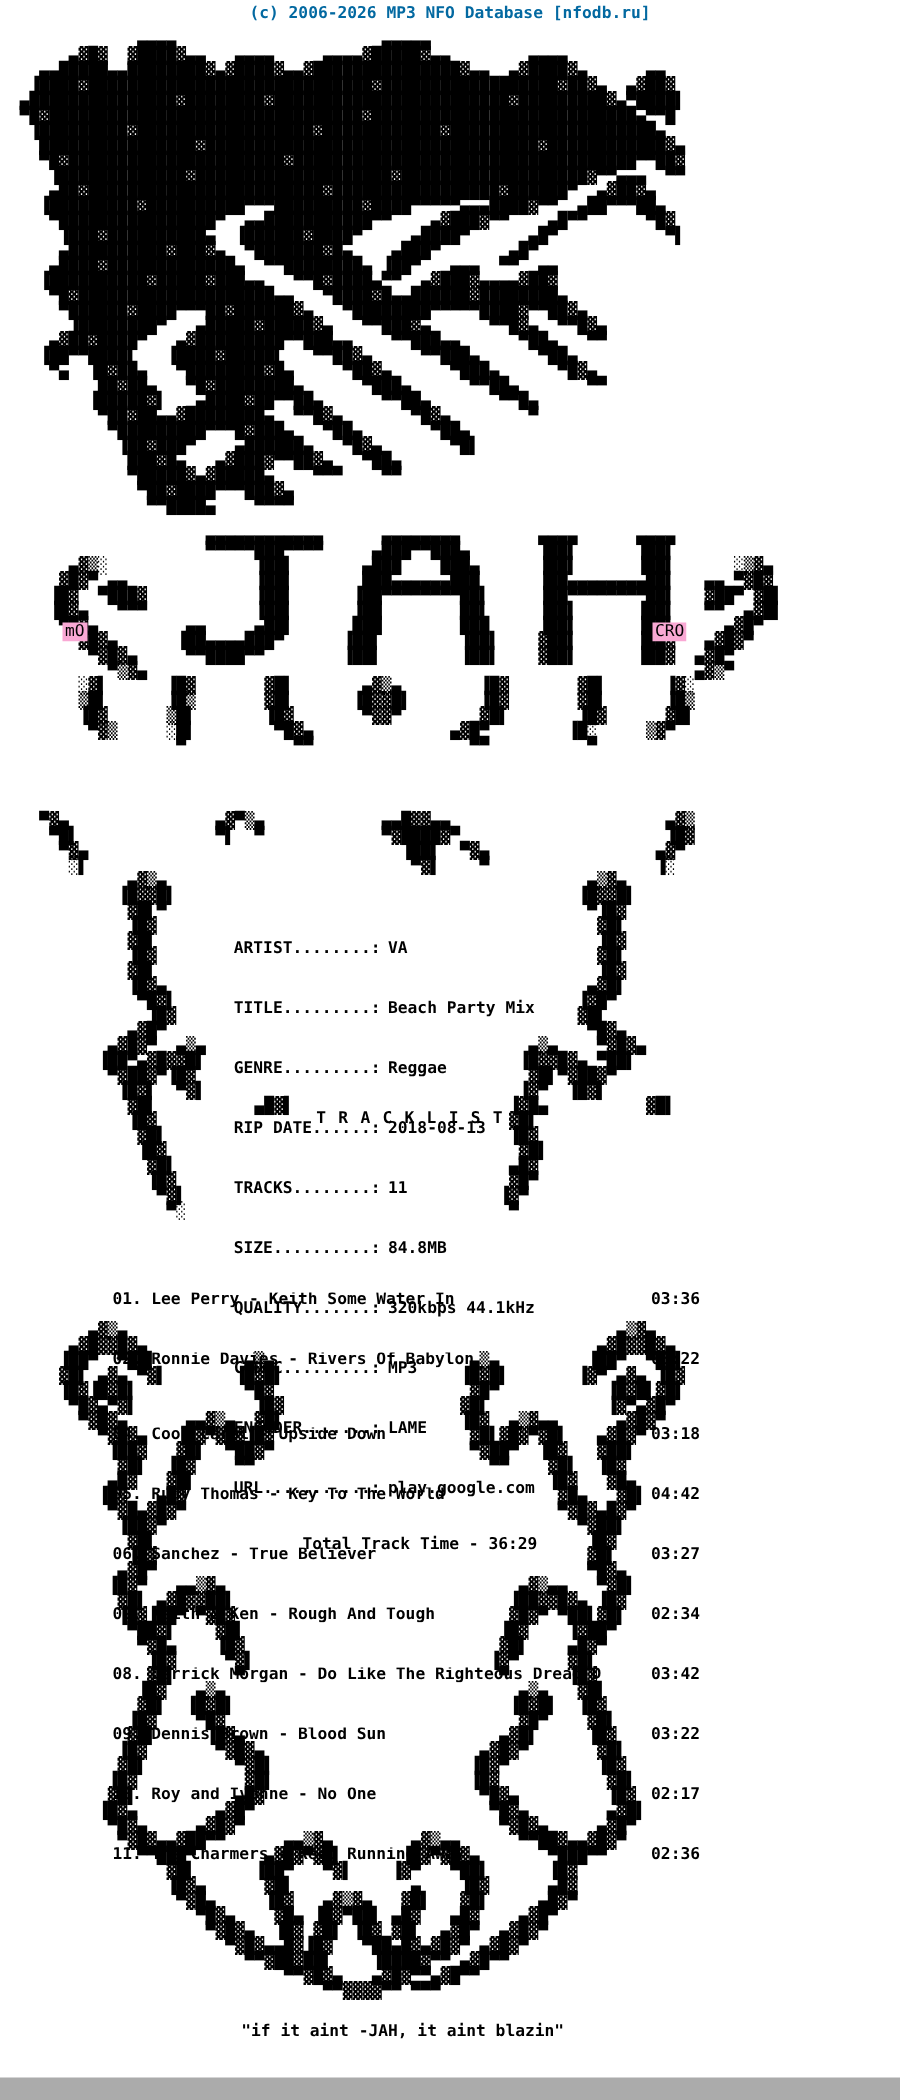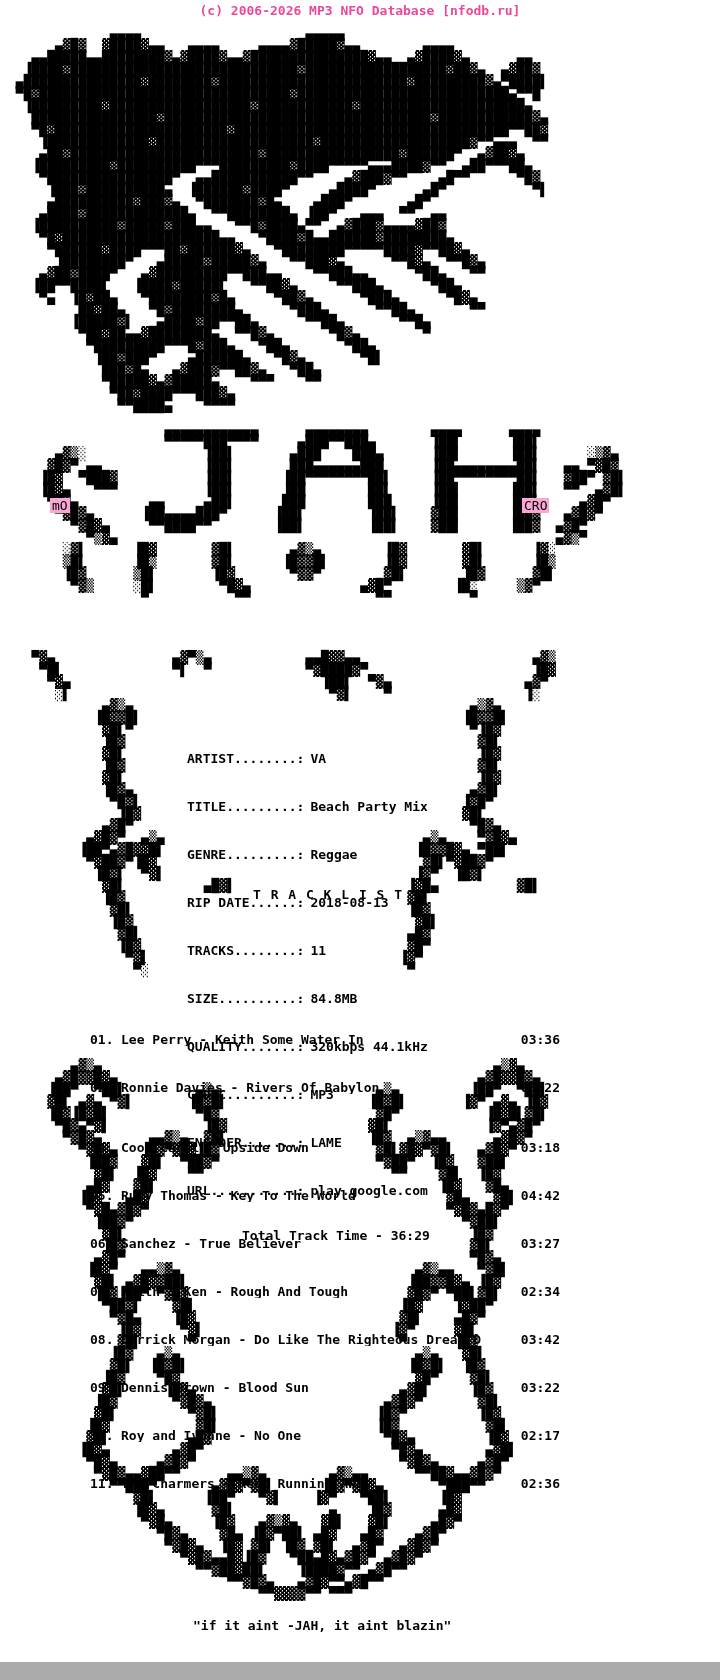--- a/index.html
+++ b/index.html
@@ -7,21 +7,21 @@
     width:720px;height:1680px;position:relative;background:#ffffff;overflow:hidden;
     font-family:"DejaVu Sans Mono","Liberation Mono",monospace;
   }
   .mono{
     font-family:"DejaVu Sans Mono","Liberation Mono",monospace;
     font-weight:bold;font-size:13px;line-height:12px;color:#000;white-space:pre;
   }
   .abs{position:absolute;}
   .copyright{
     position:absolute;top:3px;left:0;width:720px;text-align:center;
-    color:#ec4899;font-weight:bold;font-size:13px;
+    color:#0369a1;font-weight:bold;font-size:13px;
     font-family:"DejaVu Sans Mono","Liberation Mono",monospace;white-space:pre;
   }
   pre.art{
     margin:0;position:absolute;left:8px;
     font-family:"DejaVu Sans Mono","Liberation Mono",monospace;
     font-weight:bold;font-size:13px;line-height:12px;color:#000;
     letter-spacing:0;
   }
   #art-top{top:28px;}
   #art-mid{top:652px;}

